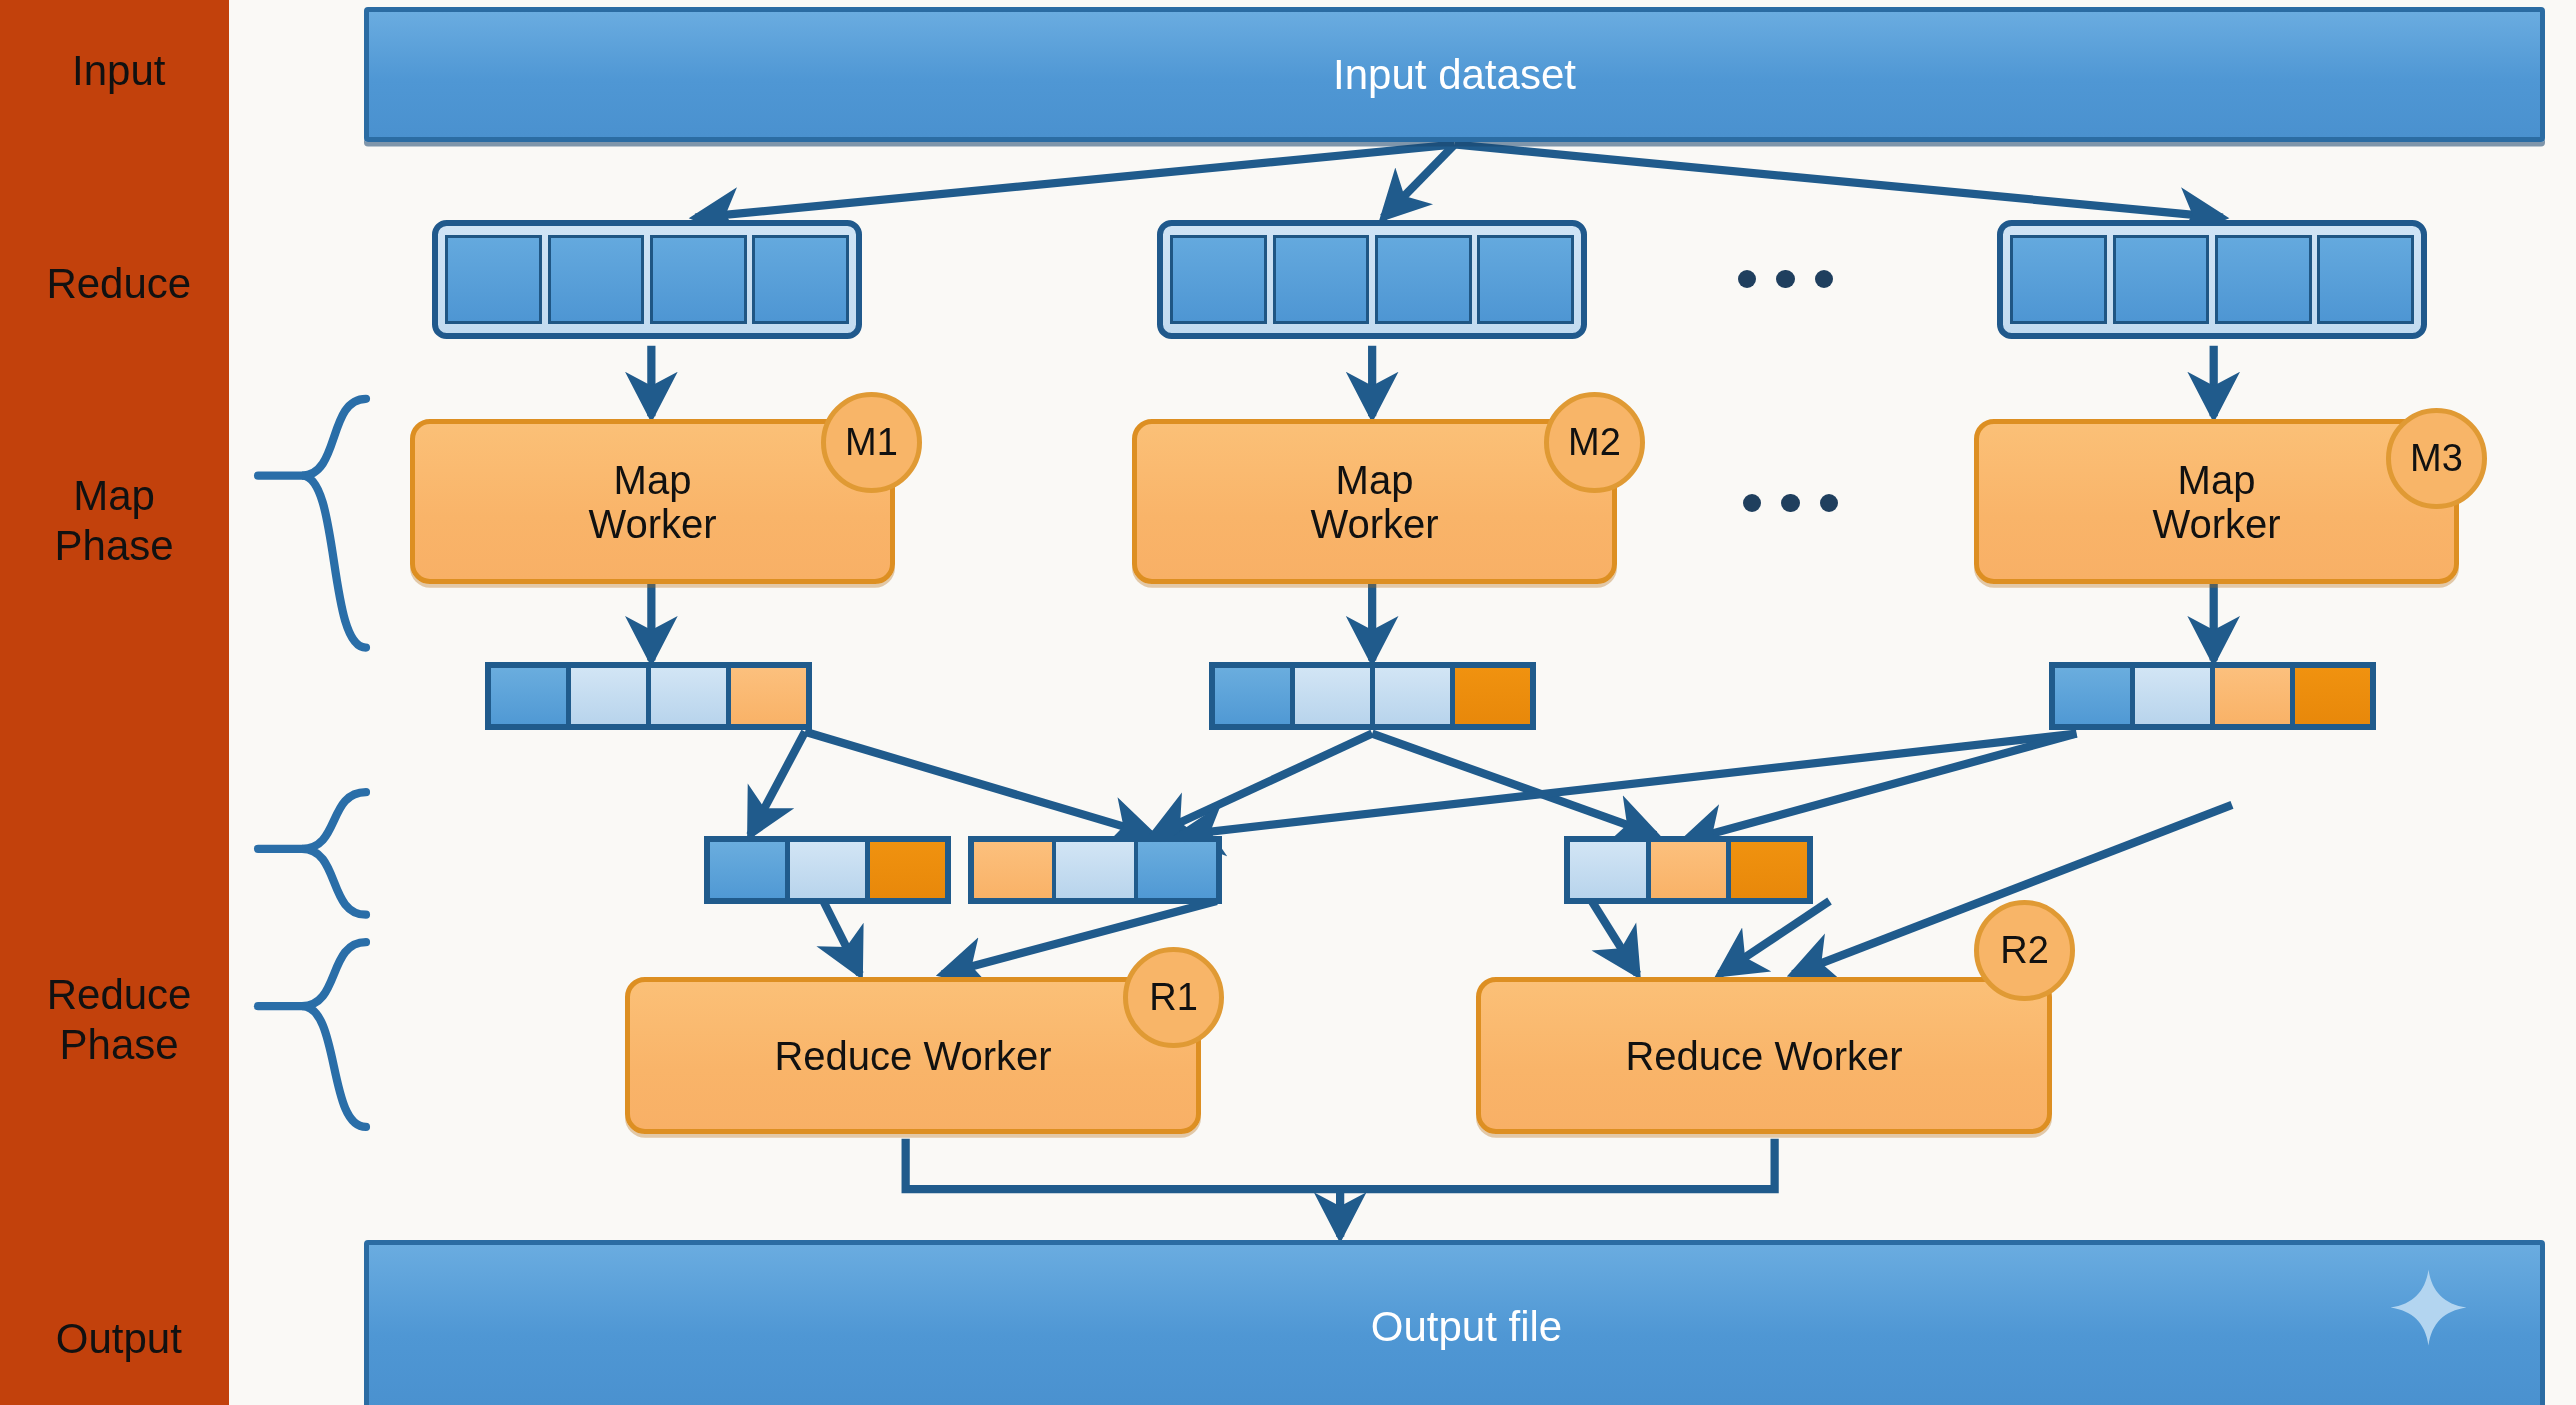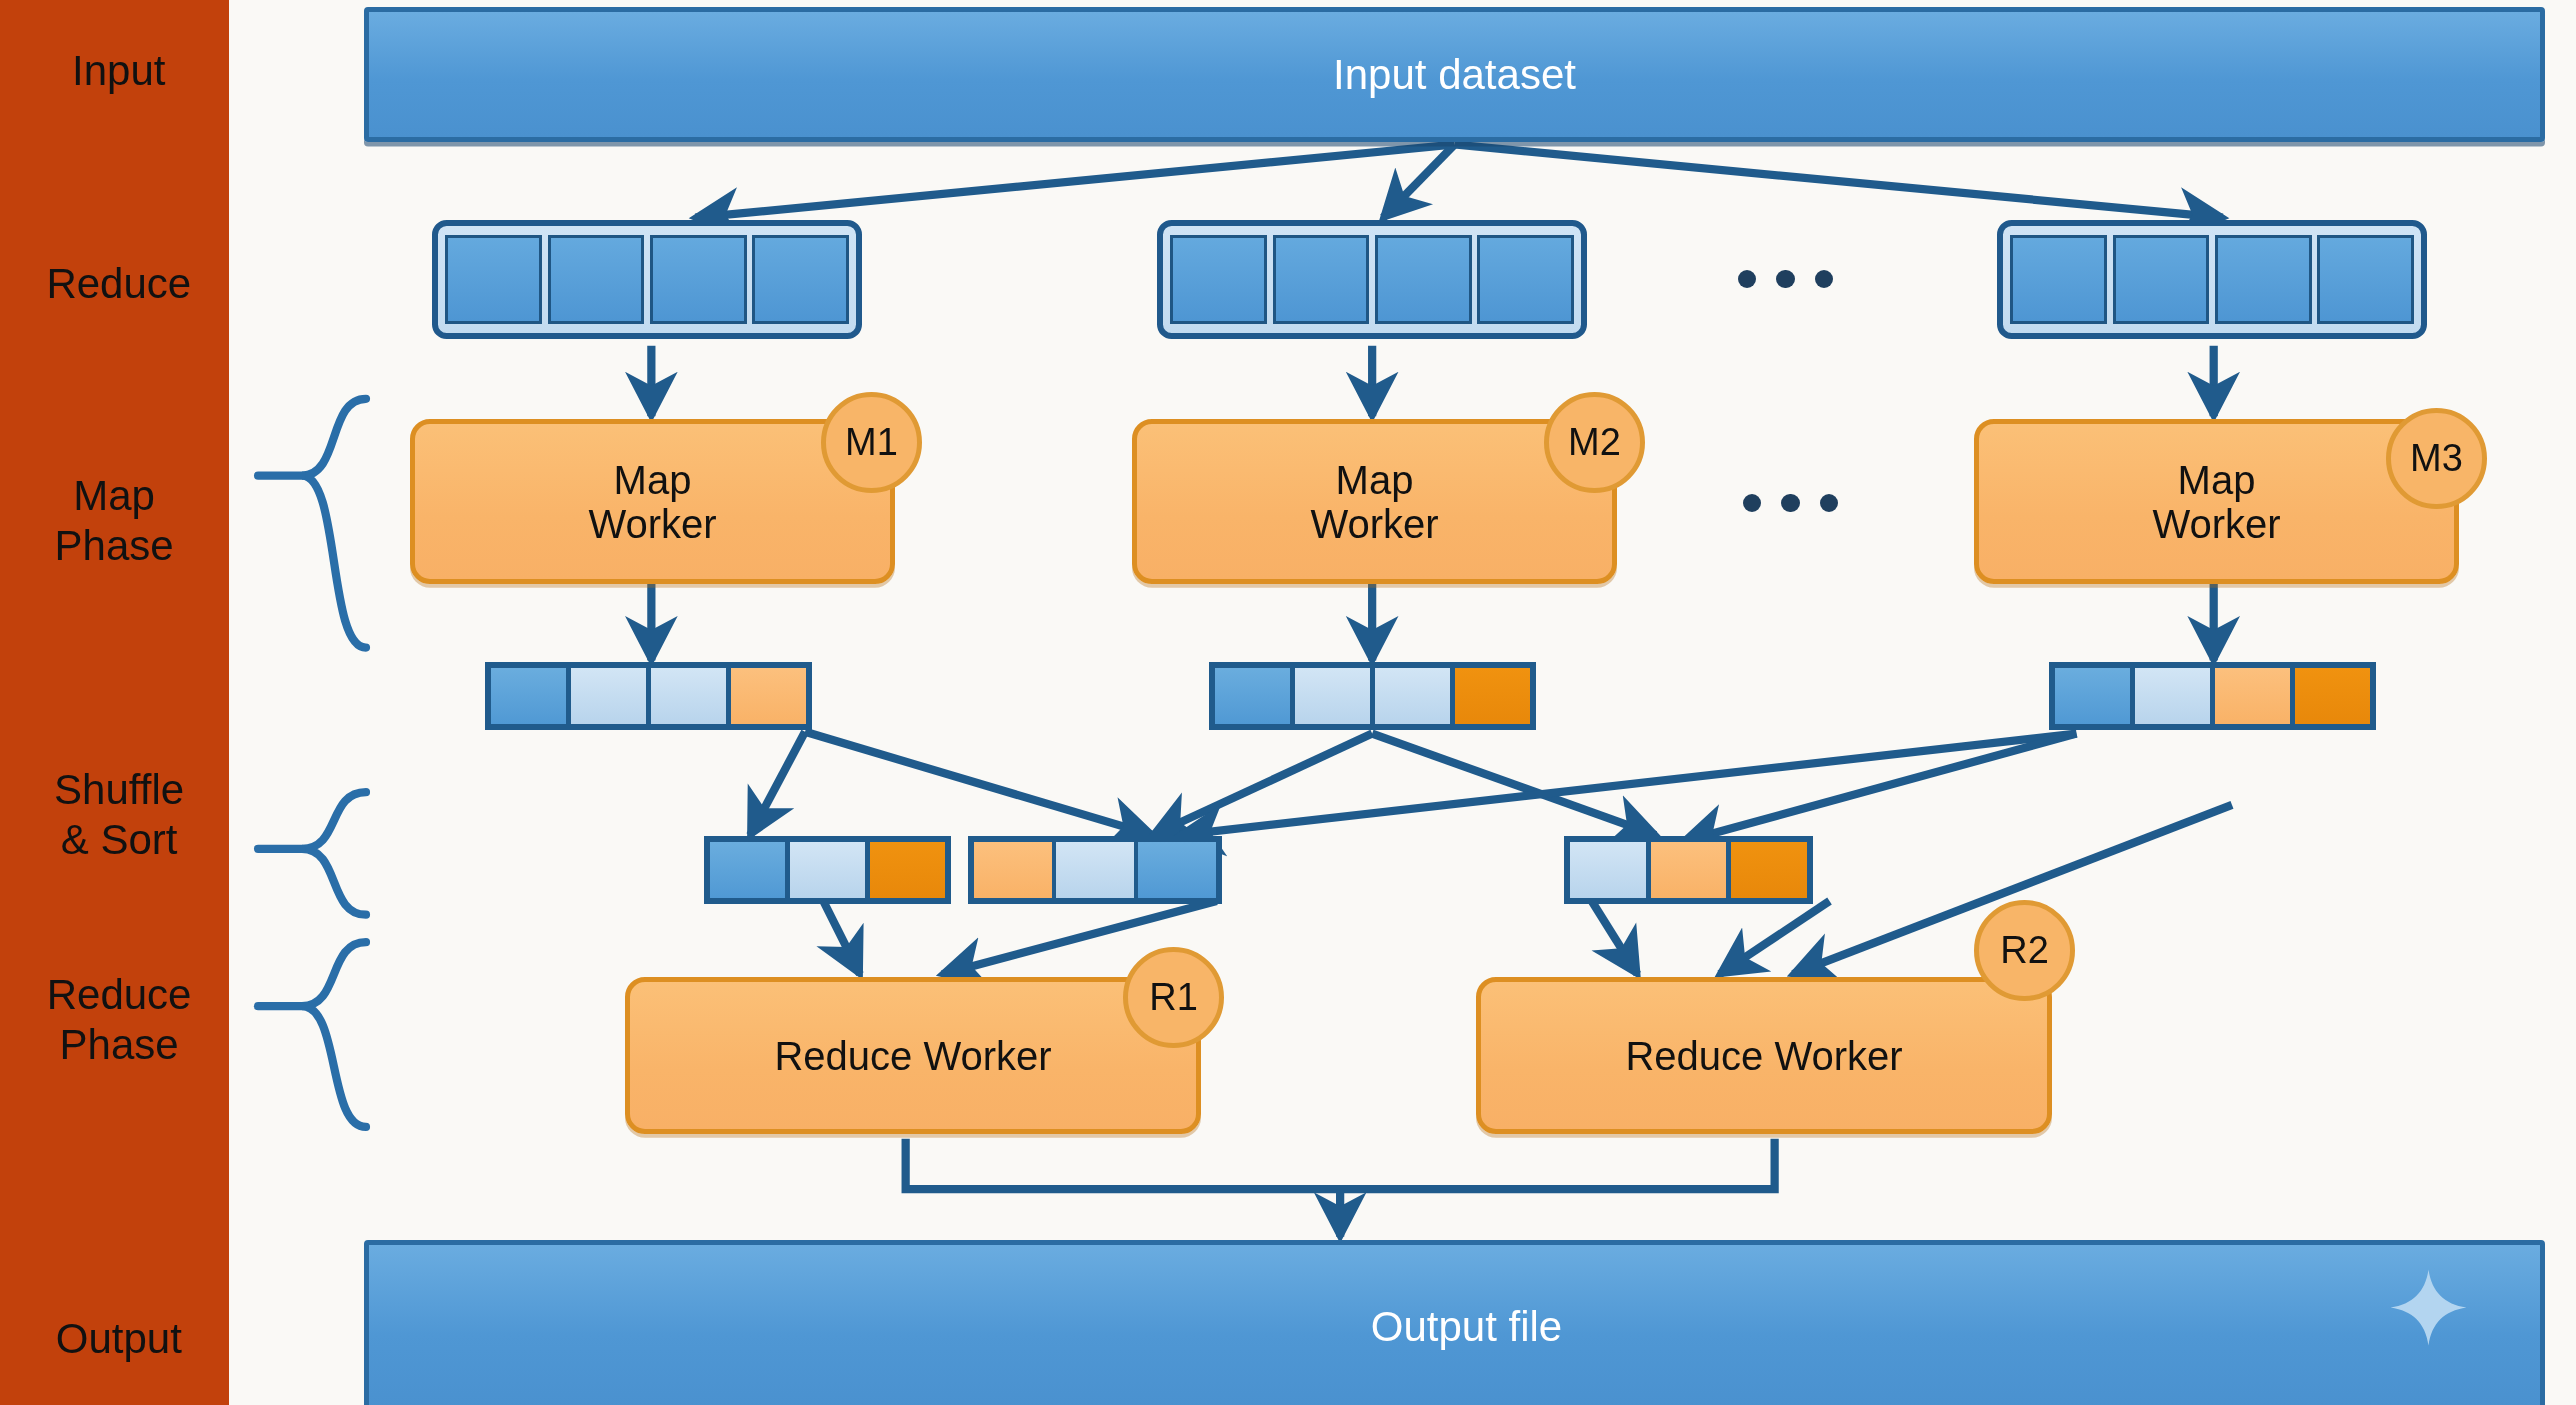--- a/index.html
+++ b/index.html
@@ -196,22 +196,20 @@
     <g stroke="#2a6ea8" stroke-width="9" fill="none" stroke-linecap="round">
       <path d="M400,1030 C358,1030 372,1100 330,1100 C372,1100 358,1232 400,1232"></path>
       <path d="M282,1100 L330,1100"></path>
     </g>
   </svg>
 
   <div class="row-label" style="left:18.3px; top:46px; width:201px;">Input</div>
   <div class="row-label" style="left:18.3px; top:259px; width:201px;">Reduce</div>
   <div class="row-label" style="left:9.1px; top:471px; width:210px;">Map
 Phase</div>
-  <div class="row-label" style="left:9.1px; top:765px; width:220px;">Shuffle
-&amp; Sort</div>
   <div class="row-label" style="left:9.1px; top:970px; width:220px;">Reduce
 Phase</div>
   <div class="row-label" style="left:18.3px; top:1290px; width:201px;margin-top:24px;">Output</div>
 
   <div class="big-box band" style="left:364px; top:7.3px; width:2181px; height:135px;">
     <span>Input dataset</span>
   </div>
 
   <div class="split" style="left:432px; top:220px; width:430px; height:119px;">
     <div class="cell"></div>

